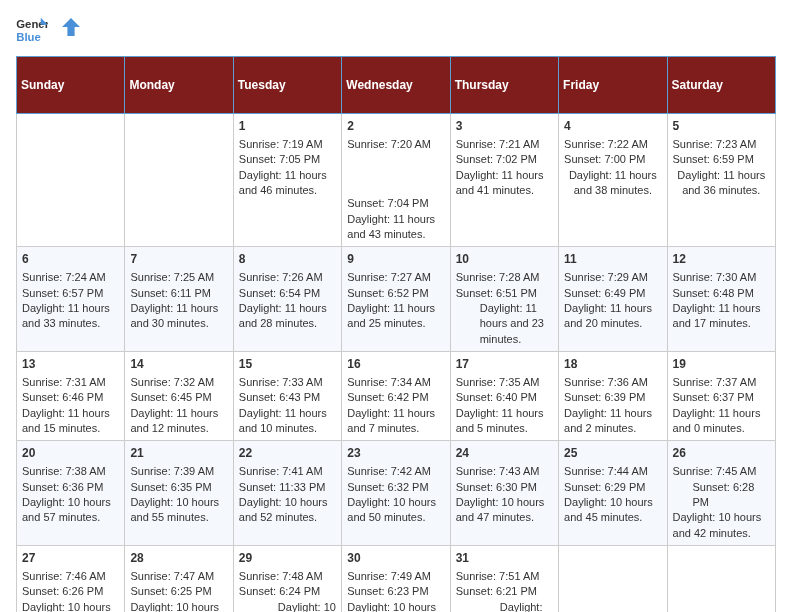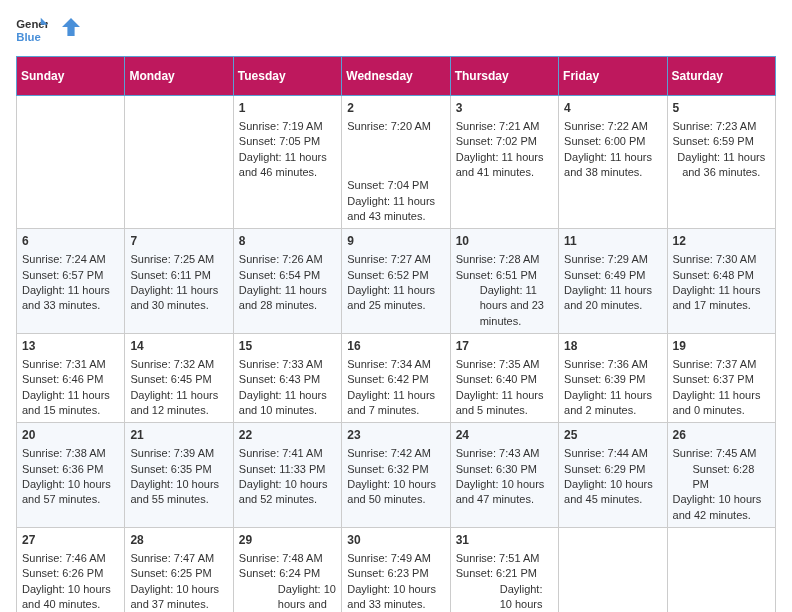--- a/index.html
+++ b/index.html
@@ -37,23 +37,23 @@
       font-size: 14px;
       color: #555;
       margin-top: 2px;
     }
     table {
       width: 100%;
       border-collapse: collapse;
       font-size: 11px;
     }
     thead tr th {
-      background-color: #be185d;
+      background-color: #7f1d1d;
       color: #fff;
-      padding: 12px 4px;
+      padding: 21px 4px;
       text-align: left;
       font-size: 12px;
       font-weight: bold;
       border: 1px solid #5a9fd4;
     }
     tbody tr td {
       border: 1px solid #ccc;
       padding: 4px 5px;
       vertical-align: top;
       width: 108px;
@@ -129,22 +129,22 @@
         </td>
         <td>
           <span class="day-num">3</span>
           <span style="display: block;">Sunrise: 7:21 AM</span>
           <span style="display: block;">Sunset: 7:02 PM</span>
           <span style="display: block;">Daylight: 11 hours and 41 minutes.</span>
         </td>
         <td>
           <span class="day-num">4</span>
           <span style="display: block;">Sunrise: 7:22 AM</span>
-          <span style="display: block;">Sunset: 6:00 PM</span>
-          <span style="display: block;">Daylight: 11 hours and 38 minutes.</span>
+          <span style="display: block;">Sunset: 7:00 PM</span>
+          <span style="display: block; text-align: center;">Daylight: 11 hours and 38 minutes.</span>
         </td>
         <td>
           <span class="day-num">5</span>
           <span style="display: block;">Sunrise: 7:23 AM</span>
           <span style="display: block;">Sunset: 6:59 PM</span>
           <span style="display: block; text-align: center;">Daylight: 11 hours and 36 minutes.</span>
         </td>
       </tr>
       <tr>
         <td>

